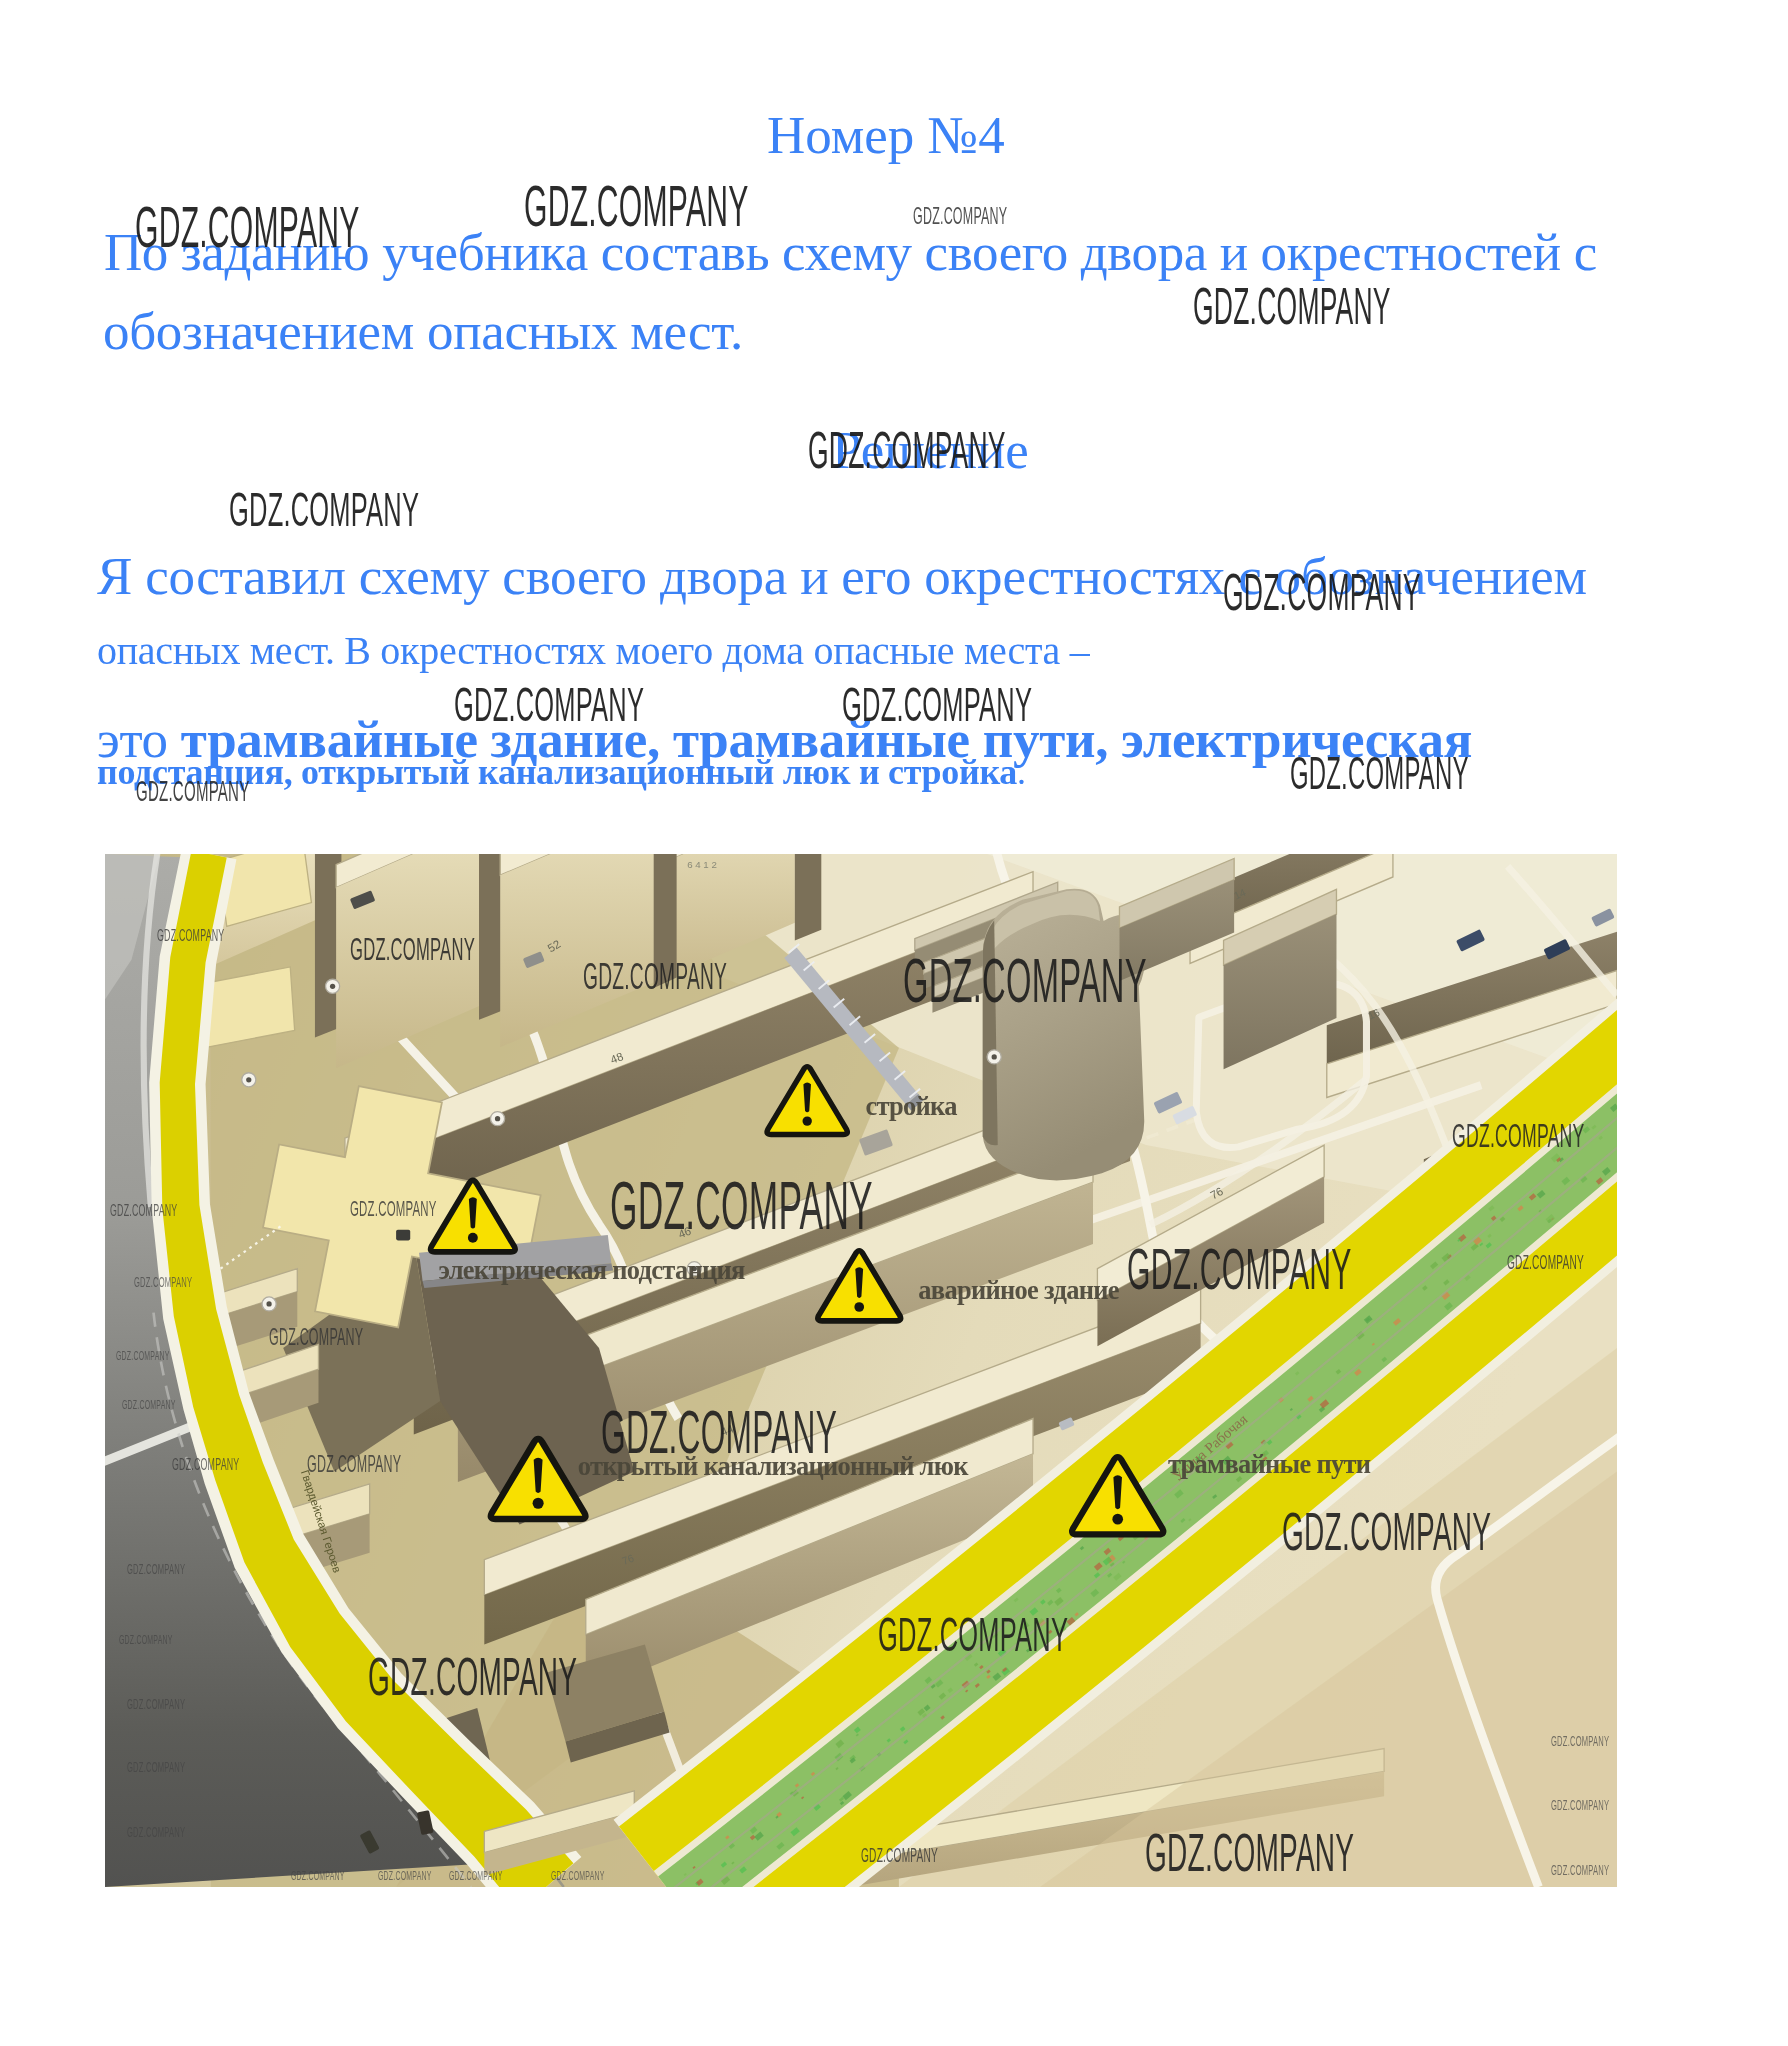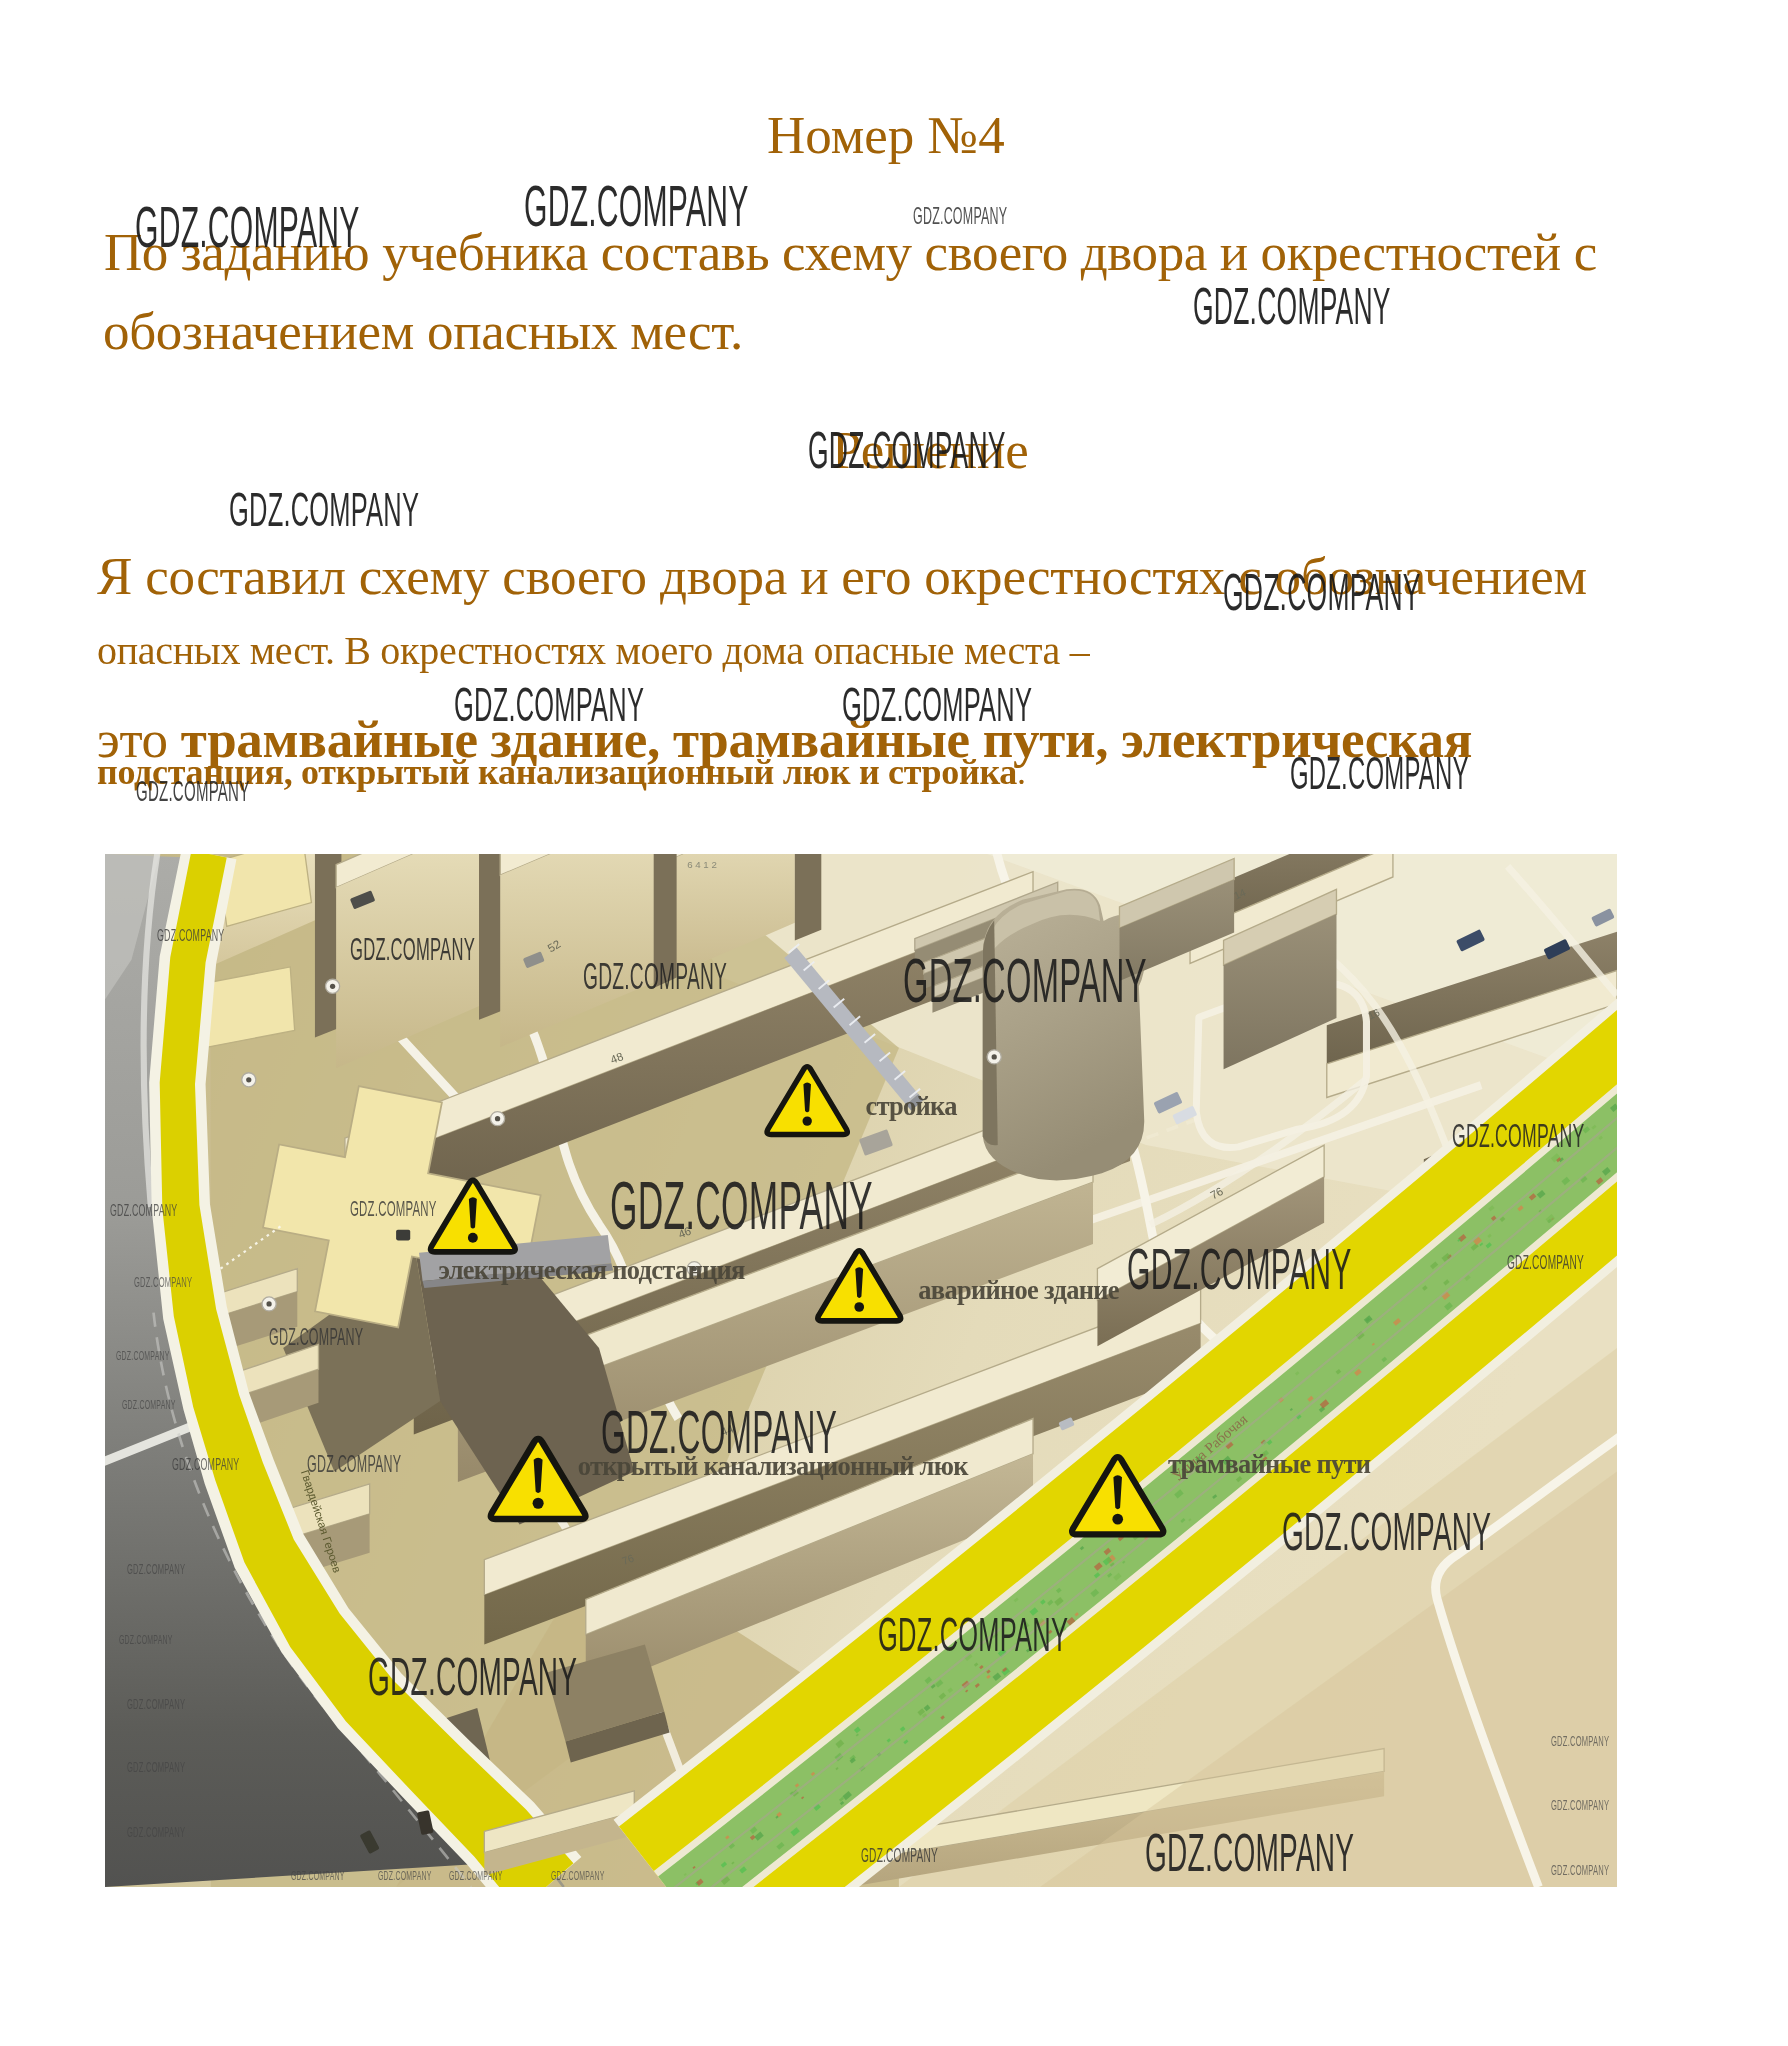--- a/index.html
+++ b/index.html
@@ -1,15 +1,15 @@
 <!DOCTYPE html>
 <html style="font-size:14px"><head><meta charset="utf-8"><style>
 html,body{margin:0;padding:0}
 body{width:1788px;height:2047px;background:#fff;position:relative;overflow:hidden}
-.t{position:absolute;white-space:nowrap;color:#a16207;font-family:"Liberation Serif",serif;line-height:1}
+.t{position:absolute;white-space:nowrap;color:#3b82f6;font-family:"Liberation Serif",serif;line-height:1}
 .wm{position:absolute;white-space:nowrap;font-family:"Liberation Sans",sans-serif;line-height:1;
     transform:scaleX(0.52);transform-origin:0 0;letter-spacing:0.4px}
 </style></head><body>
 <div class="t" style="left:767px;top:109px;font-size:53px;">Номер №4</div>
 <div class="t" style="left:104px;top:226px;font-size:53px;letter-spacing:-0.4px">По заданию учебника составь схему своего двора и окрестностей с</div>
 <div class="t" style="left:103px;top:305px;font-size:53px;letter-spacing:-0.3px">обозначением опасных мест.</div>
 <div class="t" style="left:832px;top:424px;font-size:53px;">Решение</div>
 <div class="t" style="left:97px;top:550px;font-size:53px;letter-spacing:-0.2px">Я составил схему своего двора и его окрестностях с обозначением</div>
 <div class="t" style="left:97px;top:631px;font-size:40px;letter-spacing:-0.3px">опасных мест. В окрестностях моего дома опасные места –</div>
 <div class="t" style="left:97px;top:713px;font-size:53px;letter-spacing:-0.3px">это <b>трамвайные здание, трамвайные пути, электрическая</b></div>

